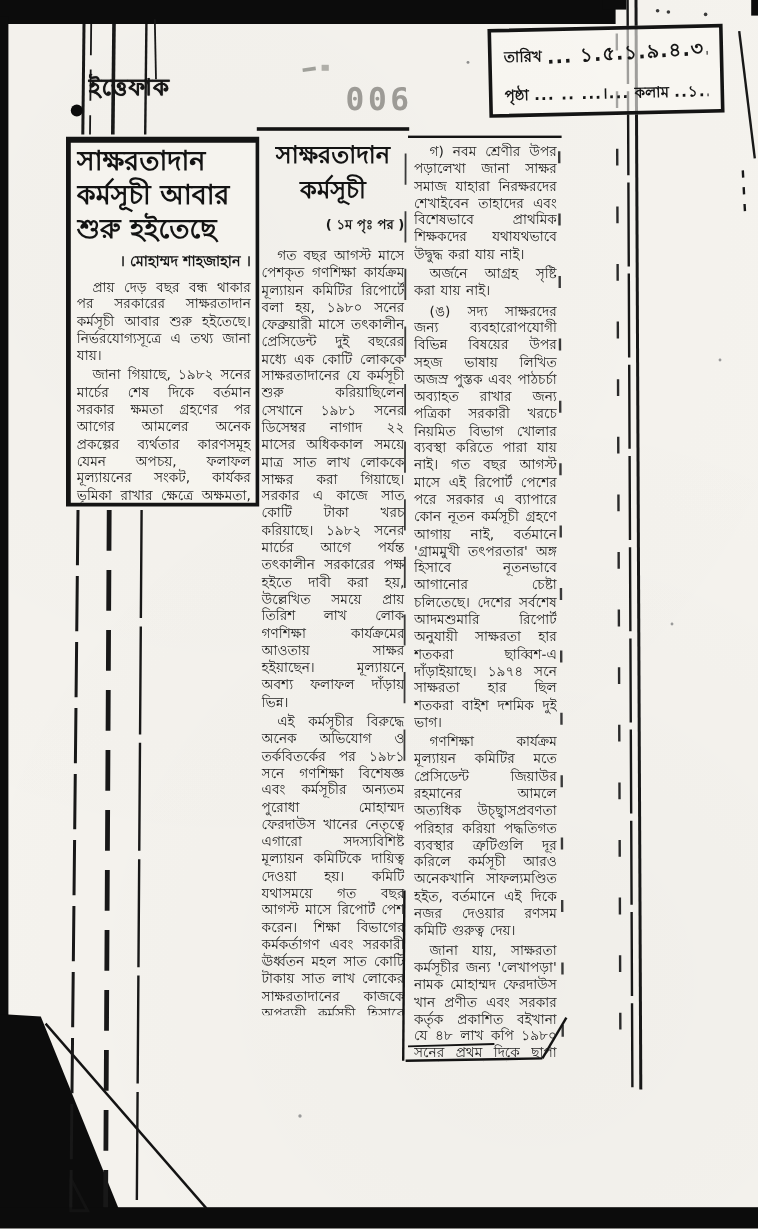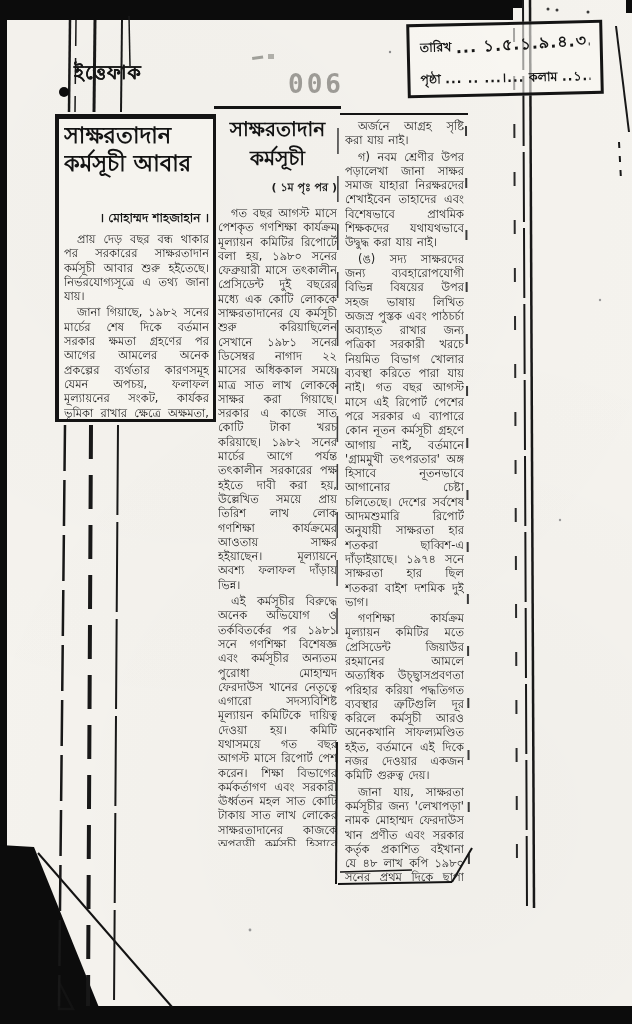--- a/index.html
+++ b/index.html
@@ -123,20 +123,21 @@
       <span class="dots">... .. ...।...</span>
       <span>কলাম</span>
       <span class="dots">..১... ...</span>
     </div>
   </div>
 
   <div class="layer clip clip-left">
     <h1>
       <span>সাক্ষরতাদান</span><br>
       <span>কর্মসূচী আবার</span><br>
+      <span>শুরু হইতেছে</span>
     </h1>
     <div class="byline">। মোহাম্মদ শাহজাহান ।</div>
     <div class="bodytext">
       <p>প্রায় দেড় বছর বন্ধ থাকার পর সরকারের সাক্ষরতাদান কর্মসূচী আবার শুরু হইতেছে। নির্ভরযোগ্যসূত্রে এ তথ্য জানা যায়।</p>
       <p>জানা গিয়াছে, ১৯৮২ সনের মার্চের শেষ দিকে বর্তমান সরকার ক্ষমতা গ্রহণের পর আগের আমলের অনেক প্রকল্পের ব্যর্থতার কারণসমূহ যেমন অপচয়, ফলাফল মূল্যায়নের সংকট, কার্যকর ভূমিকা রাখার ক্ষেত্রে অক্ষমতা, দুর্নীতি প্রভৃতি সাক্ষরতা প্রকল্পে বিরাজমান থাকার অভিযোগে এই কর্মসূচী স্থগিত রাখা হইয়াছিল। (৪র্থ পৃঃ দ্রঃ)</p>
     </div>
   </div>
 
   <div class="layer clip clip-mid">
     <h2>
@@ -146,21 +147,21 @@
     <div class="subhead">( ১ম পৃঃ পর )</div>
     <div class="bodytext">
       <p>গত বছর আগস্ট মাসে পেশকৃত গণশিক্ষা কার্যক্রম মূল্যায়ন কমিটির রিপোর্টে বলা হয়, ১৯৮০ সনের ফেব্রুয়ারী মাসে তৎকালীন প্রেসিডেন্ট দুই বছরের মধ্যে এক কোটি লোককে সাক্ষরতাদানের যে কর্মসূচী শুরু করিয়াছিলেন সেখানে ১৯৮১ সনের ডিসেম্বর নাগাদ ২২ মাসের অধিককাল সময়ে মাত্র সাত লাখ লোককে সাক্ষর করা গিয়াছে। সরকার এ কাজে সাত কোটি টাকা খরচ করিয়াছে। ১৯৮২ সনের মার্চের আগে পর্যন্ত তৎকালীন সরকারের পক্ষ হইতে দাবী করা হয়, উল্লেখিত সময়ে প্রায় তিরিশ লাখ লোক গণশিক্ষা কার্যক্রমের আওতায় সাক্ষর হইয়াছেন। মূল্যায়নে অবশ্য ফলাফল দাঁড়ায় ভিন্ন।</p>
       <p>এই কর্মসূচীর বিরুদ্ধে অনেক অভিযোগ ও তর্কবিতর্কের পর ১৯৮১ সনে গণশিক্ষা বিশেষজ্ঞ এবং কর্মসূচীর অন্যতম পুরোধা মোহাম্মদ ফেরদাউস খানের নেতৃত্বে এগারো সদস্যবিশিষ্ট মূল্যায়ন কমিটিকে দায়িত্ব দেওয়া হয়। কমিটি যথাসময়ে গত বছর আগস্ট মাসে রিপোর্ট পেশ করেন। শিক্ষা বিভাগের কর্মকর্তাগণ এবং সরকারী ঊর্ধ্বতন মহল সাত কোটি টাকায় সাত লাখ লোকের সাক্ষরতাদানের কাজকে অপব্যয়ী কর্মসূচী হিসাবে আখ্যায়িত করেন। তবে মূল্যায়ন কমিটির বক্তব্য: মাথাপিছু একশত টাকা খরচ করিয়া একজন লোককে সাক্ষরতাদানে 'অপচয়' তেমন কিছু হয় নাই, বরং সাফল্য হিসাবেই ধরা যায়।</p>
 
     </div>
   </div>
 
   <div class="layer clip clip-right">
     <div class="bodytext">
+      <p>গ) নবম শ্রেণীর উপর পড়ালেখা জানা সাক্ষর সমাজ যাহারা নিরক্ষরদের শেখাইবেন তাহাদের এবং বিশেষভাবে প্রাথমিক শিক্ষকদের যথাযথভাবে উদ্বুদ্ধ করা যায় নাই।</p>
       <p>অর্জনে আগ্রহ সৃষ্টি করা যায় নাই।</p>
-      <p>গ) নবম শ্রেণীর উপর পড়ালেখা জানা সাক্ষর সমাজ যাহারা নিরক্ষরদের শেখাইবেন তাহাদের এবং বিশেষভাবে প্রাথমিক শিক্ষকদের যথাযথভাবে উদ্বুদ্ধ করা যায় নাই।</p>
       <p>(ঙ) সদ্য সাক্ষরদের জন্য ব্যবহারোপযোগী বিভিন্ন বিষয়ের উপর সহজ ভাষায় লিখিত অজস্র পুস্তক এবং পাঠচর্চা অব্যাহত রাখার জন্য পত্রিকা সরকারী খরচে নিয়মিত বিভাগ খোলার ব্যবস্থা করিতে পারা যায় নাই। গত বছর আগস্ট মাসে এই রিপোর্ট পেশের পরে সরকার এ ব্যাপারে কোন নূতন কর্মসূচী গ্রহণে আগায় নাই, বর্তমানে 'গ্রামমুখী তৎপরতার' অঙ্গ হিসাবে নূতনভাবে আগানোর চেষ্টা চলিতেছে। দেশের সর্বশেষ আদমশুমারি রিপোর্ট অনুযায়ী সাক্ষরতা হার শতকরা ছাব্বিশ-এ দাঁড়াইয়াছে। ১৯৭৪ সনে সাক্ষরতা হার ছিল শতকরা বাইশ দশমিক দুই ভাগ।</p>
-      <p>গণশিক্ষা কার্যক্রম মূল্যায়ন কমিটির মতে প্রেসিডেন্ট জিয়াউর রহমানের আমলে অত্যধিক উচ্ছ্বাসপ্রবণতা পরিহার করিয়া পদ্ধতিগত ব্যবস্থার ত্রুটিগুলি দূর করিলে কর্মসূচী আরও অনেকখানি সাফল্যমণ্ডিত হইত, বর্তমানে এই দিকে নজর দেওয়ার একজন কমিটি গুরুত্ব দেয়।</p>
+      <p>গণশিক্ষা কার্যক্রম মূল্যায়ন কমিটির মতে প্রেসিডেন্ট জিয়াউর রহমানের আমলে অত্যধিক উচ্ছ্বাসপ্রবণতা পরিহার করিয়া পদ্ধতিগত ব্যবস্থার ত্রুটিগুলি দূর করিলে কর্মসূচী আরও অনেকখানি সাফল্যমণ্ডিত হইত, বর্তমানে এই দিকে নজর দেওয়ার রণসম কমিটি গুরুত্ব দেয়।</p>
       <p>জানা যায়, সাক্ষরতা কর্মসূচীর জন্য 'লেখাপড়া' নামক মোহাম্মদ ফেরদাউস খান প্রণীত এবং সরকার কর্তৃক প্রকাশিত বইখানা যে ৪৮ লাখ কপি ১৯৮০ সনের প্রথম দিকে ছাপা হয় উহা মোটামুটি বিতরণ করা হইয়াছে, কিন্তু ১৯৮২ সনের প্রথম চার মাসের মধ্যে প্রকাশিত প্রায় ৬২ লাখ কপির বেশীর ভাগই বিভিন্ন স্থানের সরকারী অফিসে স্তূপীকৃত রহিয়াছে কিংবা অন্যকিছু হইয়াছে, বিতরণ হয় নাই, কারণ এইগুলি ছাপার পর কর্মসূচী স্থগিত ঘোষিত হয়।</p>
     </div>
   </div>
 
 </div>
 
 </body></html>

